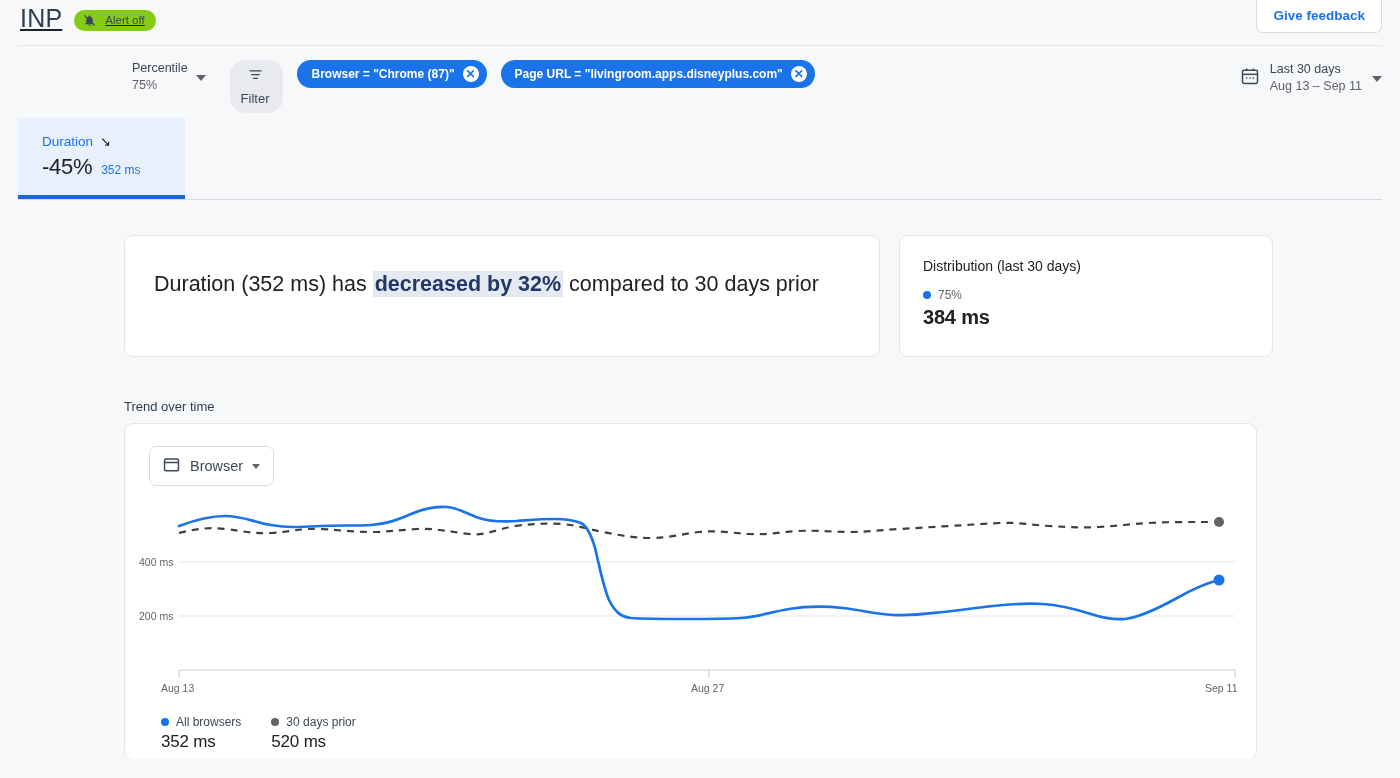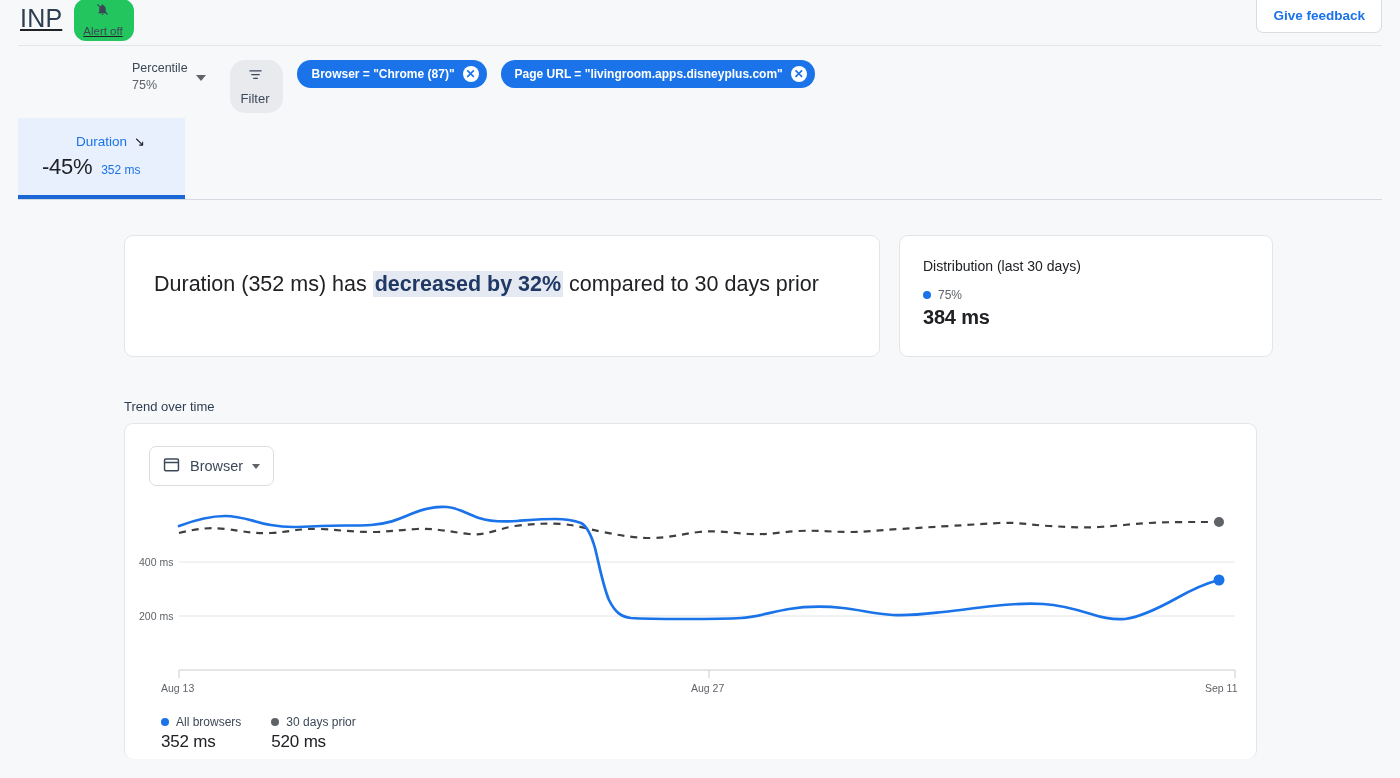--- a/index.html
+++ b/index.html
@@ -24,25 +24,24 @@
     height: 36px;
     text-decoration: underline;
   }
   .page-title {
     font-size: 25px; font-weight: 400; color: #2c3e50;
     letter-spacing: .2px; line-height: 1;
     padding-left: 2px;
   }
   .alert-chip {
     display: inline-flex; align-items: center; gap: 9px;
-    background: #22c55e; color: #3c4858;
+    background: #84cc16; color: #3c4858;
     border-radius: 12px; padding: 4px 11px 4px 9px;
     font-size: 11.5px; font-weight: 500;
     margin-top: 4px;
-    flex-direction: column;
   }
   .alert-chip svg { display: block; }
   .feedback-btn {
     position: absolute; right: 0; top: 0;
     background: #fff; color: #1a73e8;
     border: 1px solid #dadce0; border-top: none;
     border-radius: 0 0 7px 7px;
     padding: 8px 16px 9px;
     font-size: 13.5px; font-weight: 700;
     cursor: pointer;
@@ -110,21 +109,21 @@
     position: relative;
   }
   .tab {
     width: 167px; padding: 16px 0 0 24px;
     background: #e8f0fe;
     border-bottom: 4px solid #1a66d4;
     cursor: pointer;
   }
   .tab-head {
     display: flex; gap: 7px;
-    font-size: 13.5px; color: #1a73e8; margin-left: 34px;
+    font-size: 13.5px; color: #1a73e8;
   }
   .tab-arrow { font-size: 13px; color: #202124; }
   .tab-values {
     display: flex; align-items: baseline; gap: 9px;
     margin-top: 5px;
   }
   .tab-delta { font-size: 22px; font-weight: 400; color: #202124; letter-spacing: -.3px; }
   .tab-abs { font-size: 12px; color: #1a73e8; font-weight: 500; }
 
   
@@ -252,20 +251,38 @@
   <div class="chip">
     <span>Browser = "Chrome (87)"</span>
     <span class="chip-x">✕</span>
   </div>
 
   <div class="chip">
     <span>Page URL = "livingroom.apps.disneyplus.com"</span>
     <span class="chip-x">✕</span>
   </div>
 
+  <div class="daterange">
+    <span>
+      <svg width="20" height="20" viewBox="0 0 24 24" fill="none" stroke="#3c4858" stroke-width="1.8">
+        <rect x="3" y="5" width="18" height="16" rx="2"></rect>
+        <line x1="3" y1="10" x2="21" y2="10"></line>
+        <line x1="8" y1="3" x2="8" y2="6"></line>
+        <line x1="16" y1="3" x2="16" y2="6"></line>
+        <circle cx="8" cy="14.5" r="1" fill="#3c4858" stroke="none"></circle>
+        <circle cx="12" cy="14.5" r="1" fill="#3c4858" stroke="none"></circle>
+        <circle cx="16" cy="14.5" r="1" fill="#3c4858" stroke="none"></circle>
+      </svg>
+    </span>
+    <div class="daterange-text">
+      <div class="daterange-main">Last 30 days</div>
+      <div class="daterange-sub">Aug 13 – Sep 11</div>
+    </div>
+    <span class="caret"></span>
+  </div>
 </div>
 
 <div class="tabs">
   <div class="tab">
     <div class="tab-head">
       <span>Duration</span>
       <span class="tab-arrow">↘</span>
     </div>
     <div class="tab-values">
       <span class="tab-delta">-45%</span>

